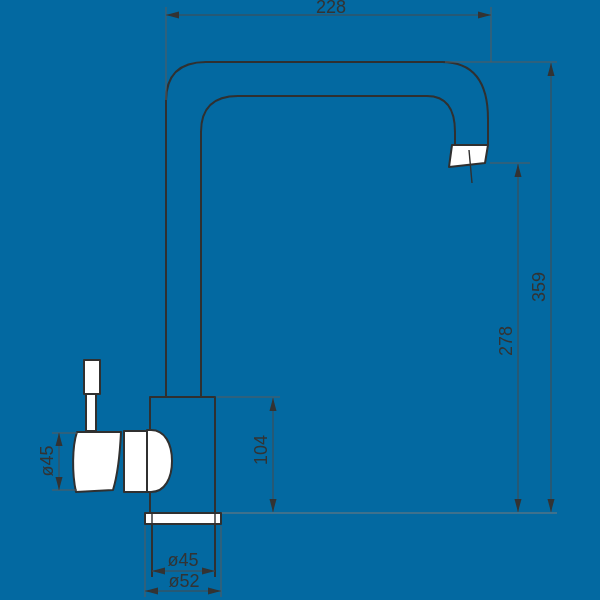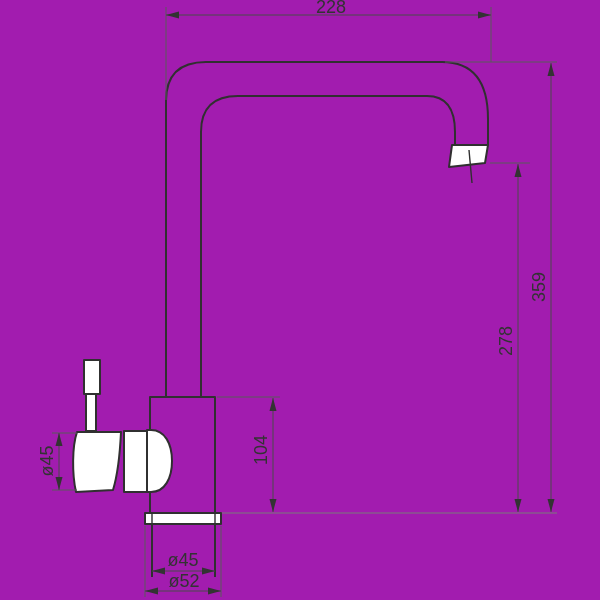--- a/index.html
+++ b/index.html
@@ -7,21 +7,21 @@
     padding: 0;
     width: 600px;
     height: 600px;
     background: #ffffff;
     font-family: "Liberation Sans", sans-serif;
   }
   .stage {
     position: relative;
     width: 600px;
     height: 600px;
-    background: #a21caf;
+    background: #0369a1;
     overflow: hidden;
   }
   svg { display: block; }
   .outline {
     fill: none;
     stroke: #303030;
     stroke-width: 2;
     stroke-linejoin: round;
     stroke-linecap: butt;
   }

